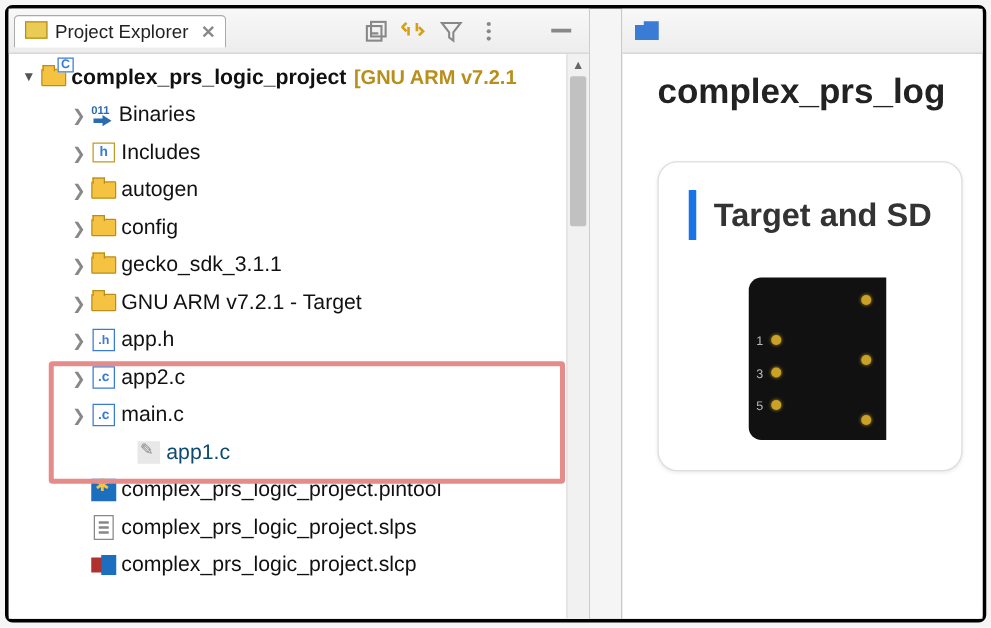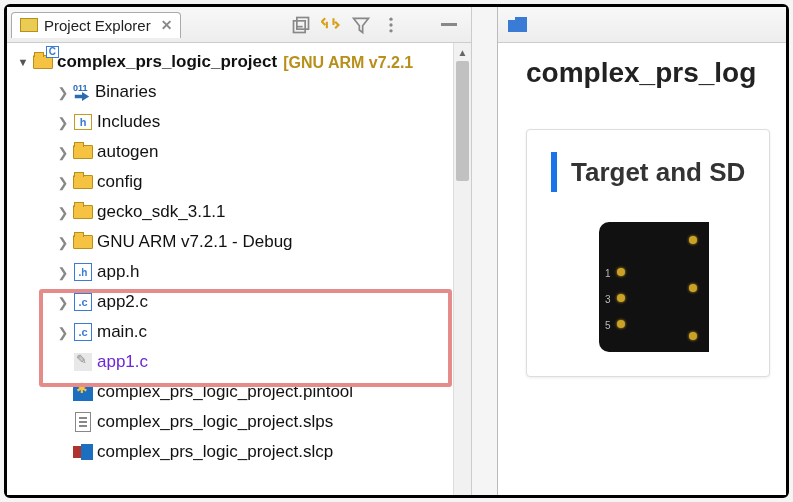--- a/index.html
+++ b/index.html
@@ -35,21 +35,21 @@
   .tabbar {
     display: flex;
     align-items: center;
     height: 36px;
     background: linear-gradient(#f8f8f8, #ededed);
     border-bottom: 1px solid #ccc;
     padding: 0 4px;
   }
   .tab {
     display: flex;
-    align-items: center;
+    align-items: flex-start;
     gap: 6px;
     padding: 4px 8px;
     background: #fff;
     border: 1px solid #aaa;
     border-bottom: none;
     border-radius: 4px 4px 0 0;
     font-size: 15px;
     color: #222;
   }
   .tab .pe-icon {
@@ -192,21 +192,21 @@
   .app1 {
     width:18px; height:18px;
     background:#e8e8e8;
     position:relative;
     color:#888;
   }
   .app1::after { content:"✎"; font-size:13px; position:absolute; left:2px; top:-1px; }
 
   .proj-label { display:flex; align-items:flex-end; gap:6px; }
   .proj-decor { color:#b88f1a; font-size:16px;font-weight:bold; }
-  .greyed { color:#6d28d9; }
+  .greyed { color:#0c4a6e;margin-left:36px; }
   .bold { font-weight:600; }
 
   .highlight-box {
     position:absolute;
     border: 4px solid #e58b89;
     border-radius: 3px;
     pointer-events: none;
   }
 
   
@@ -248,21 +248,21 @@
   }
   .big-title {
     font-size: 28px;
     font-weight: 700;
     color:#222;
     margin-bottom: 40px;
     white-space: nowrap;
   }
   .card {
     border: 1px solid #ddd;
-    border-radius: 4px;
+    border-radius: 16px;
     padding: 22px 0 24px 24px;
     box-shadow: 0 1px 3px rgba(0,0,0,.08);
     background:#fff;
     margin-top:36px;
   }
   .card-head {
     display:flex; align-items:center; gap:14px;
     margin-bottom: 30px;
   }
   .blue-bar { width:6px; height:40px; background:#1a73e8; }
@@ -373,21 +373,21 @@
             <span class="folder"></span>
           </span>
         <span>gecko_sdk_3.1.1</span>
       </div>
 
       <div class="row child">
         <span class="arrow right"></span>
         <span class="ficon">
             <span class="folder"></span>
           </span>
-        <span>GNU ARM v7.2.1 - Debug</span>
+        <span>GNU ARM v7.2.1 - Target</span>
       </div>
 
       <div class="row child">
         <span class="arrow right"></span>
         <span class="ficon">
             <span class="hfile">.h</span>
           </span>
         <span>app.h</span>
       </div>
 

